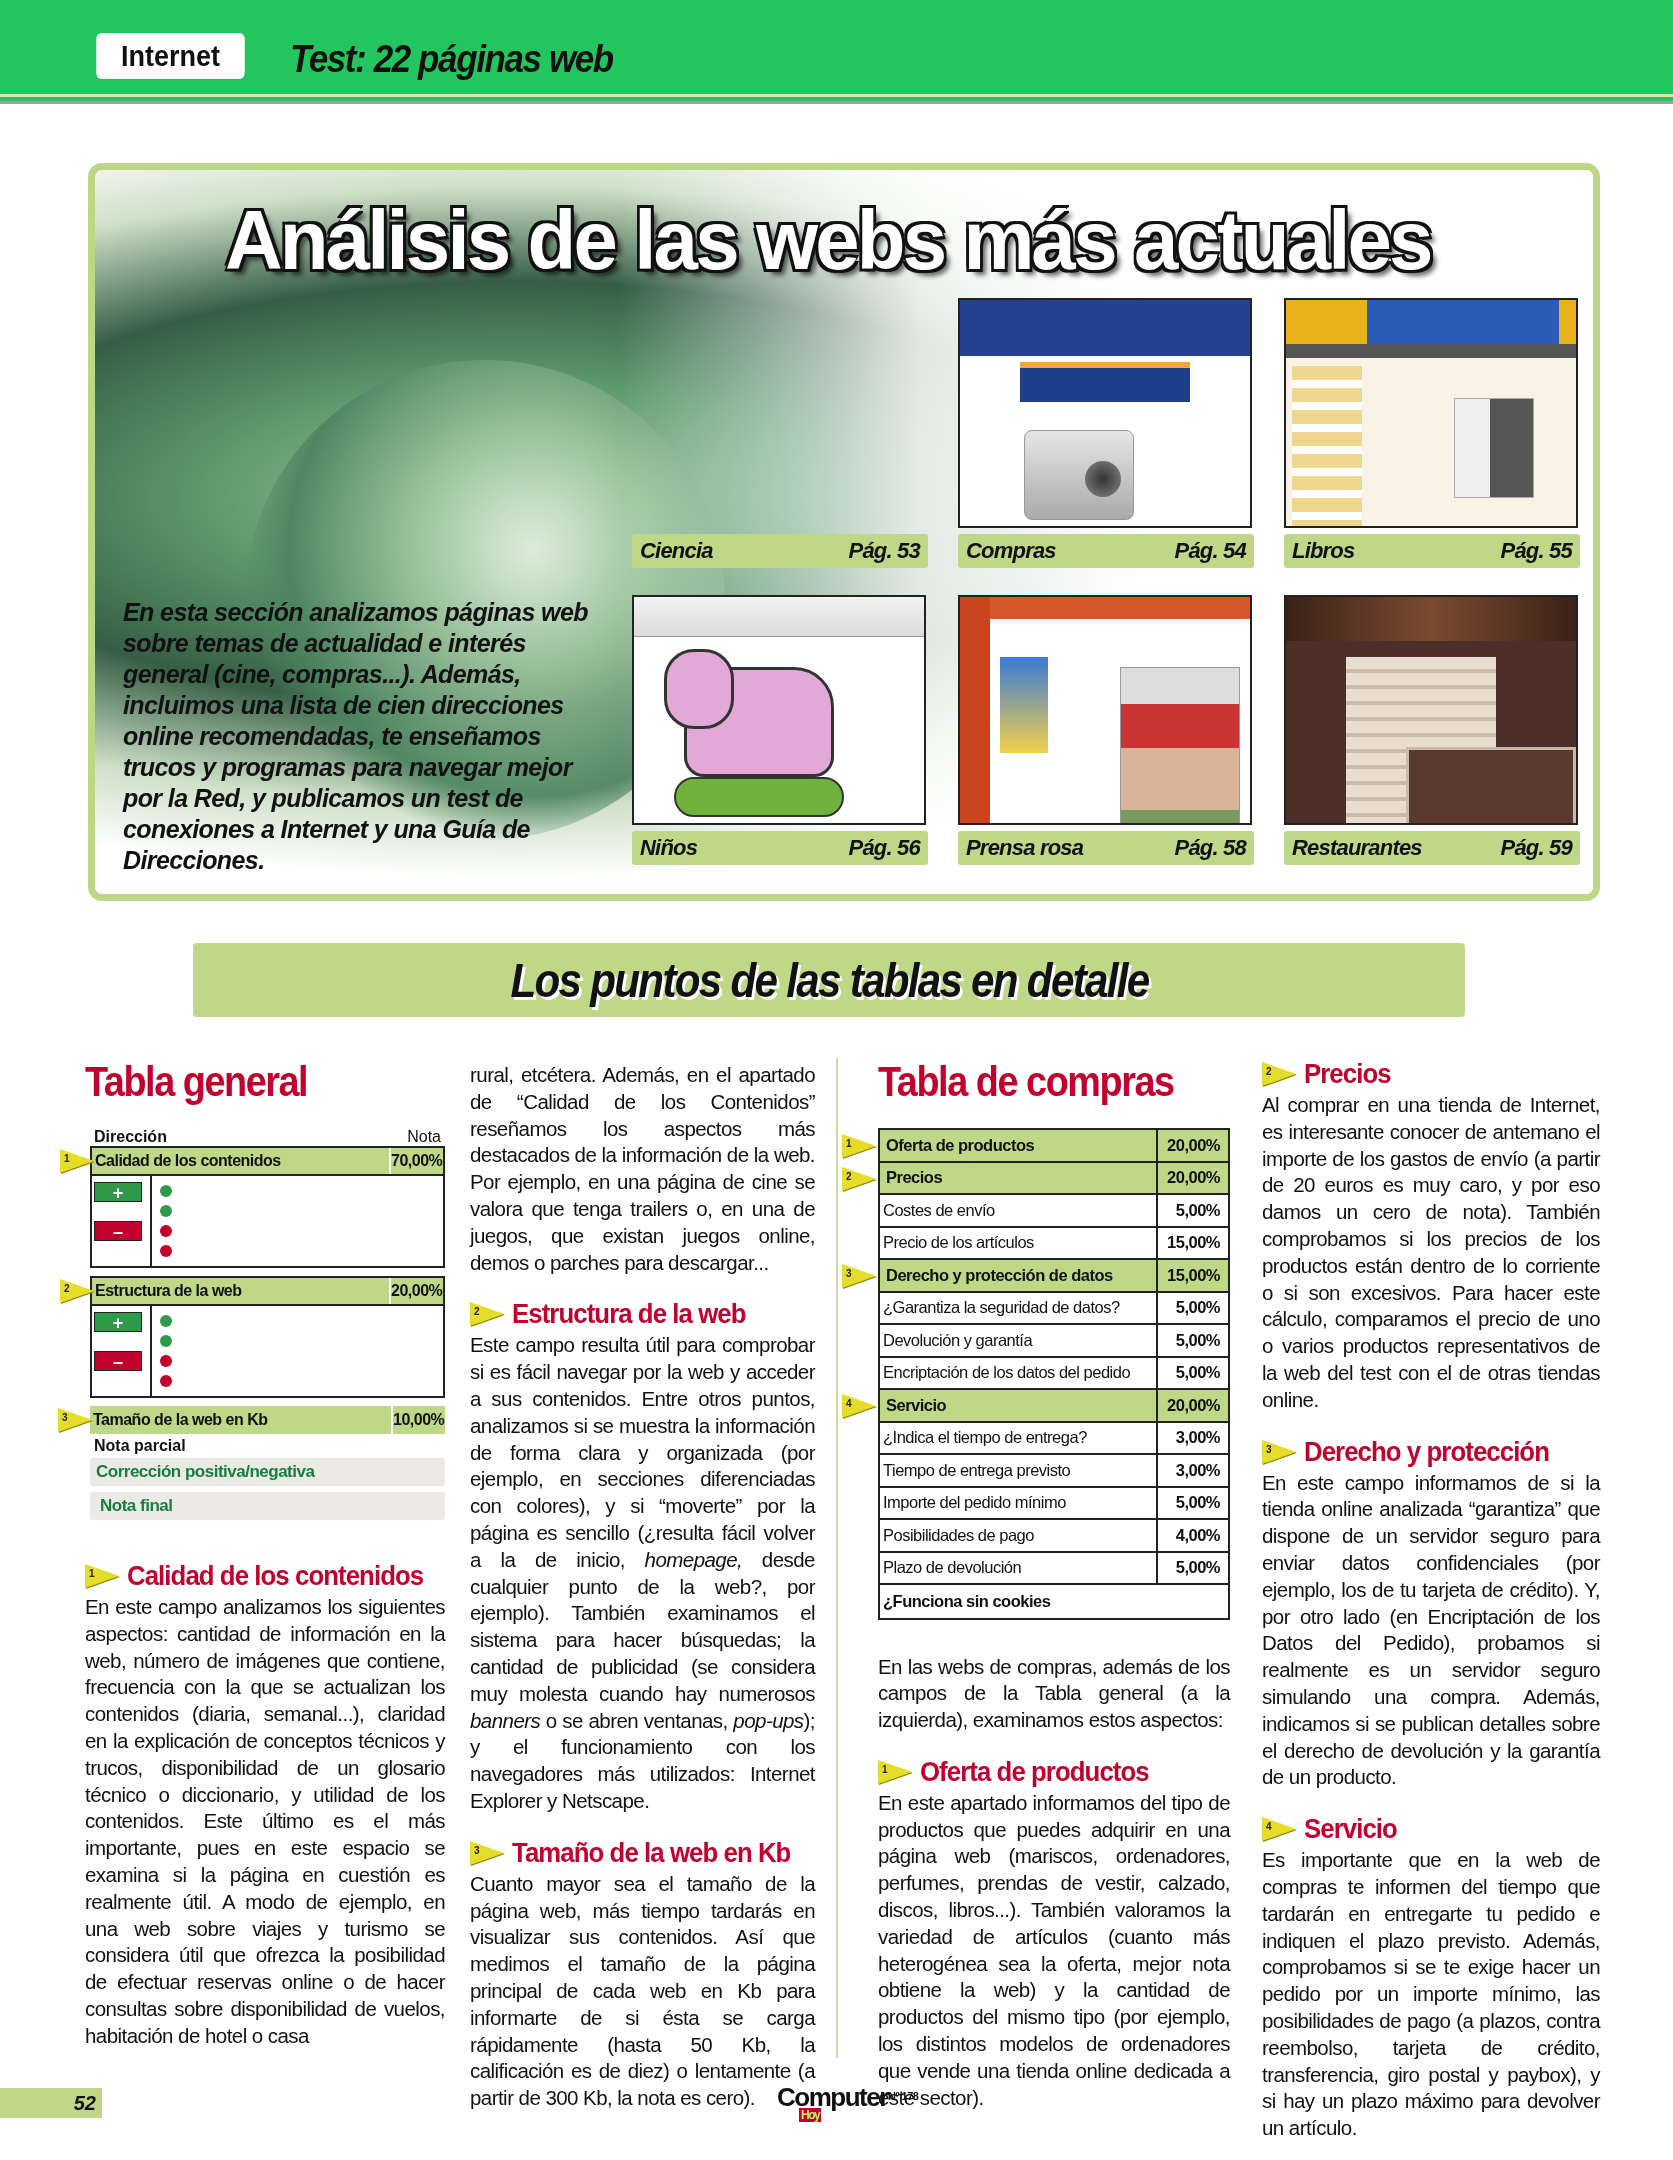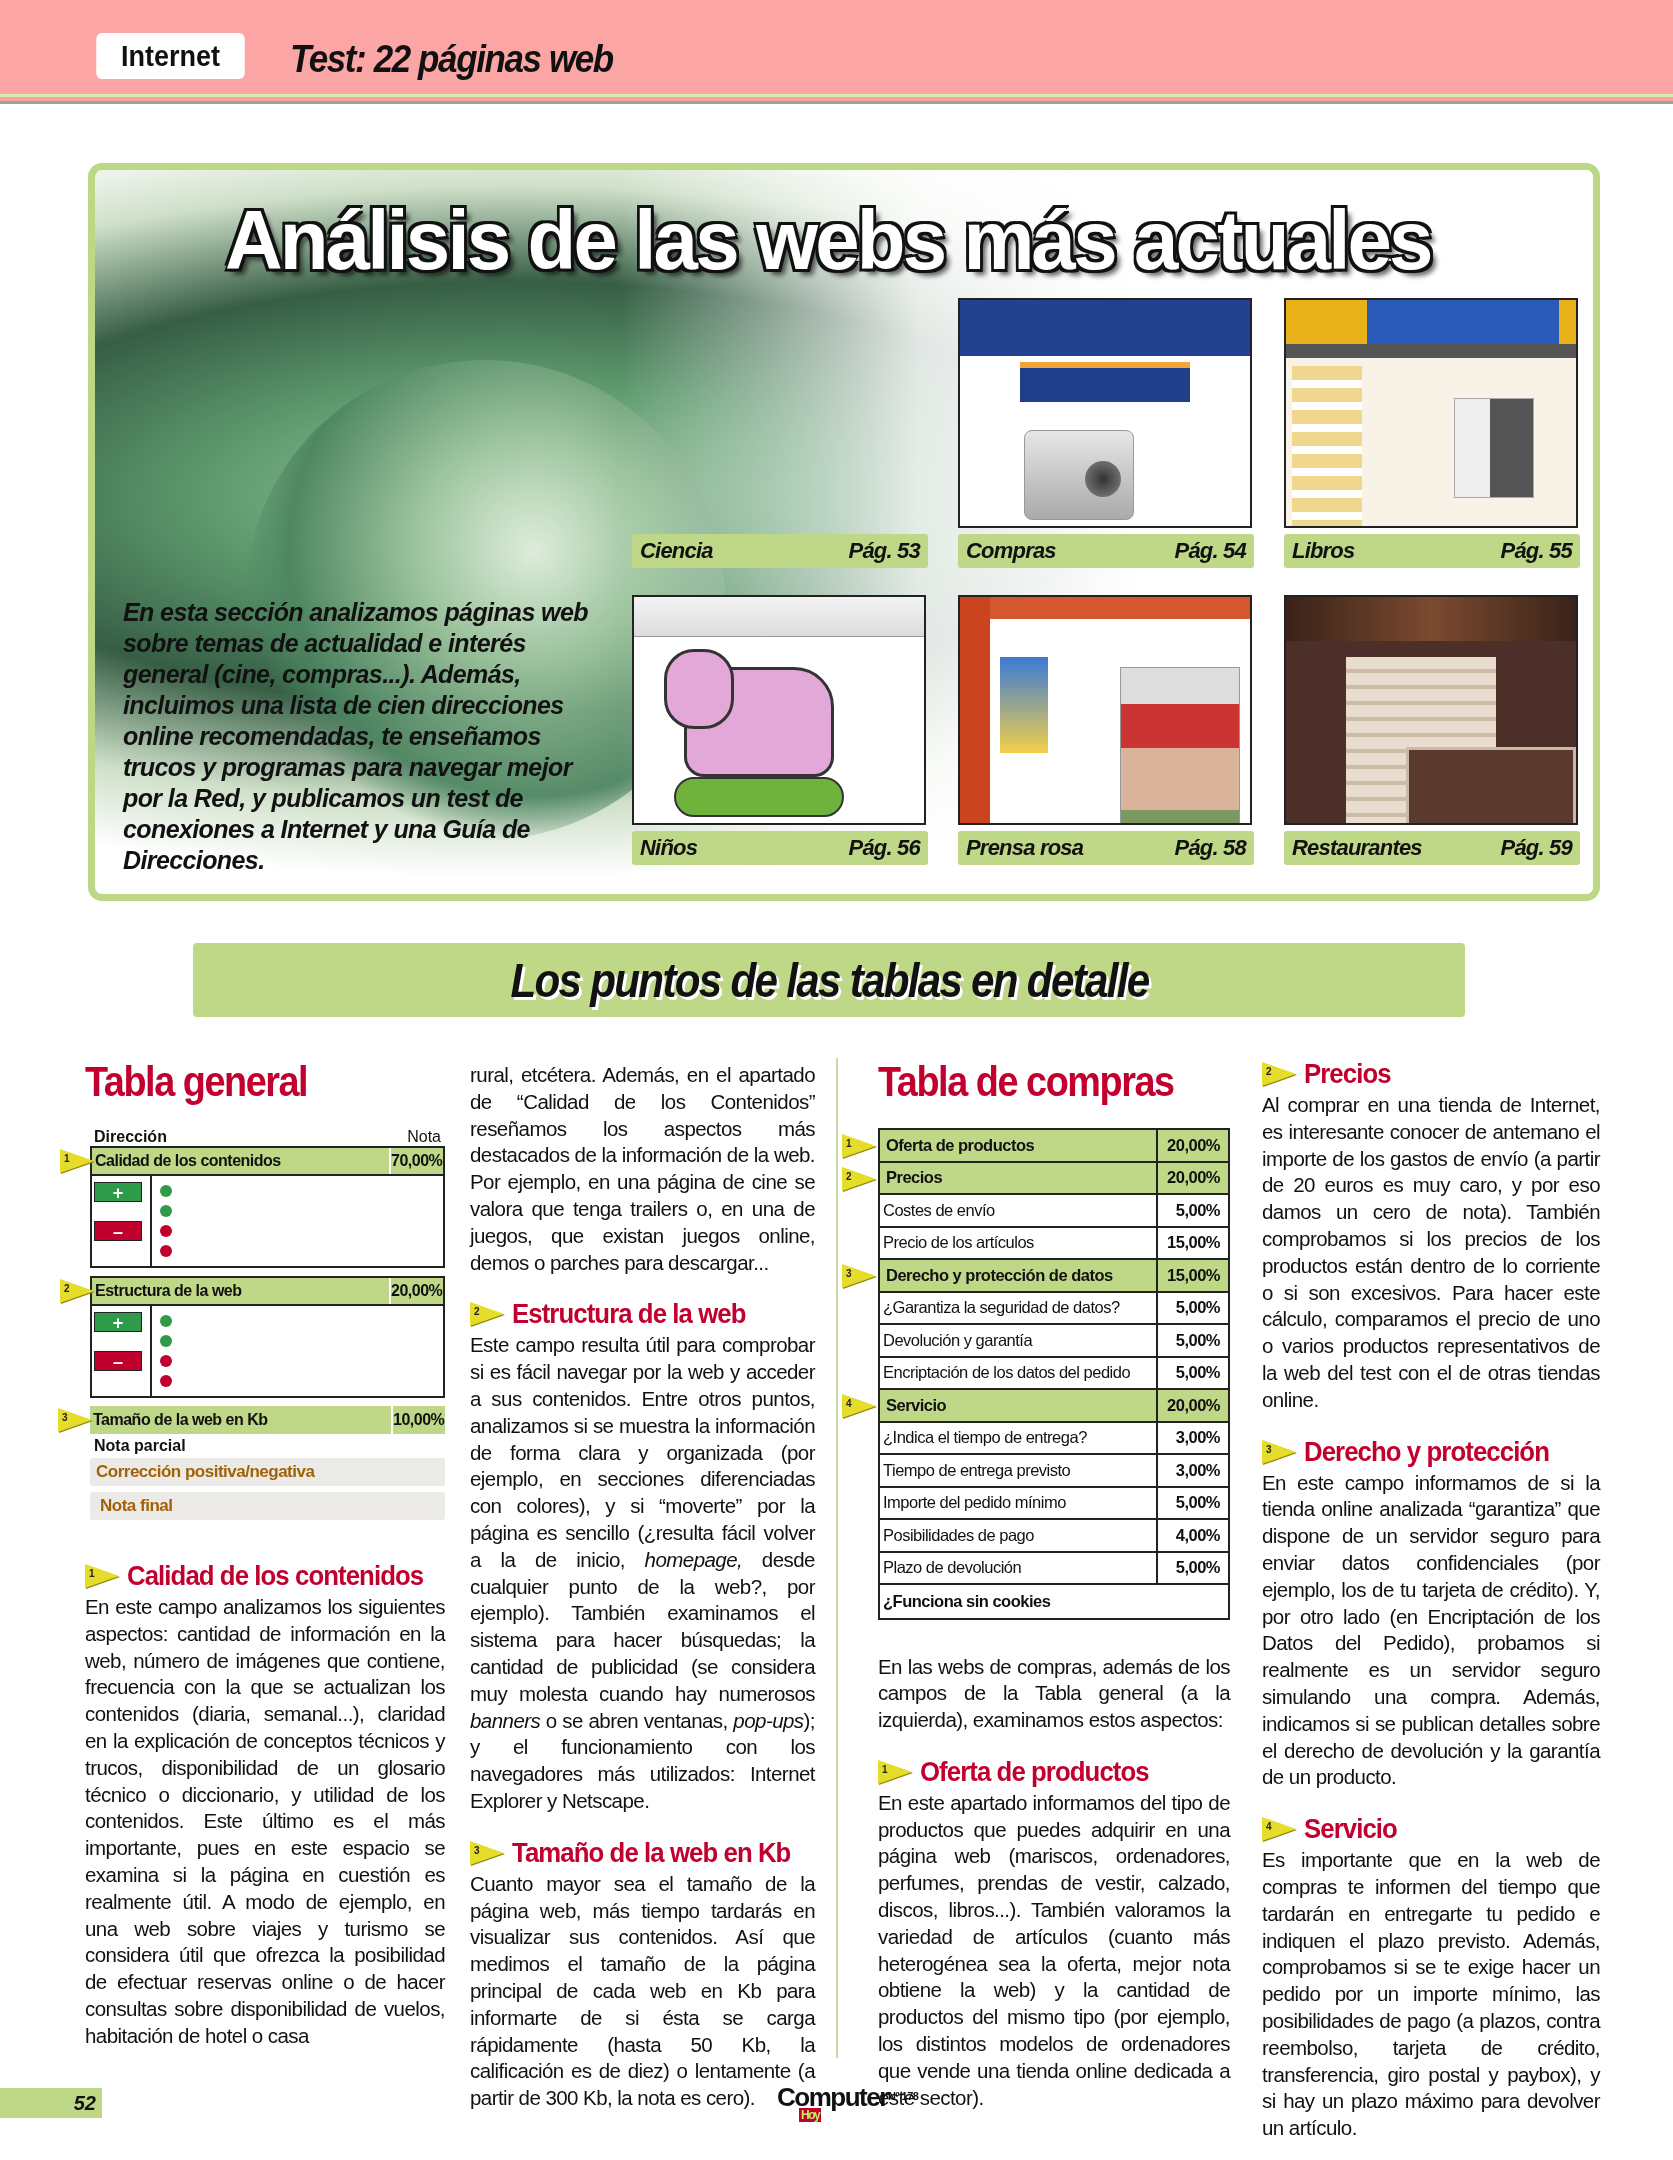--- a/index.html
+++ b/index.html
@@ -1,20 +1,20 @@
 <!DOCTYPE html>
 <html><head>
 <meta charset="utf-8">
 <style>
   * { box-sizing: border-box; margin: 0; padding: 0; }
   html, body { width: 1673px; height: 2160px; background: #ffffff; overflow: hidden; }
   body { position: relative; font-family: "Liberation Sans", sans-serif; color: #111; }
 
   
-  .topbar { position: absolute; left: 0; top: 0; width: 1673px; height: 104px; background: #fca5a5; border-bottom: 3px solid #a0a0a0; }
+  .topbar { position: absolute; left: 0; top: 0; width: 1673px; height: 104px; background: #22c55e; border-bottom: 3px solid #a0a0a0; }
   .topbar::after { content: ""; position: absolute; left: 0; right: 0; bottom: 4px; height: 3px; background: #d7ebb0; }
   .section-tag { position: absolute; left: 88px; top: 33px; width: 165px; height: 46px; background: #fff; border-radius: 6px; font-weight: 700; font-size: 30px; display: flex; align-items: center; justify-content: center; transform: scaleX(0.9); }
   .top-title { position: absolute; left: 290px; top: 38px; font-weight: 700; font-style: italic; font-size: 38px; letter-spacing: -1.5px; transform: scaleX(0.92); transform-origin: left; }
 
   
   .hero { position: absolute; left: 88px; top: 163px; width: 1512px; height: 738px; border: 7px solid #bcd887; border-radius: 14px; overflow: hidden;
           background: radial-gradient(ellipse at 28% 45%, #9fc8a4 0%, #5e9a6e 20%, #365e45 38%, #cfe0c9 55%, #ffffff 68%); }
   .hero .globe { position: absolute; left: 150px; top: 190px; width: 480px; height: 480px; border-radius: 50%;
           background: radial-gradient(circle at 60% 40%, #e8f3e3 0%, #9cc49d 30%, #4c8460 60%, rgba(60,110,80,0) 72%); opacity: 0.9; }
   .hero .fade { position: absolute; left: 0; top: 0; width: 100%; height: 100%; background: linear-gradient(90deg, rgba(255,255,255,0) 0%, rgba(255,255,255,0) 35%, rgba(255,255,255,0.85) 55%, #fff 70%); }
@@ -92,21 +92,21 @@
   .tg-box { display:flex; border: 2px solid #222; height: 94px; margin-bottom: 8px; }
   .tg-box .left { width: 60px; border-right: 2px solid #222; position: relative; }
   .pm { position:absolute; left: 2px; width: 48px; height: 20px; color: #fff; font-weight: 700; font-size: 18px; text-align:center; line-height: 20px; border: 1px solid #222; }
   .pm.plus { top: 6px; background: #2e9a4a; }
   .pm.minus { top: 45px; background: #c1002e; }
   .tg-box .dots { padding: 9px 0 0 8px; }
   .dot { width: 12px; height: 12px; border-radius: 50%; margin-bottom: 8px; }
   .dot.g { background: #2e9a4a; } .dot.r { background: #c1002e; }
   .tg-marker { position: absolute; left: -32px; }
   .tg-partial { font-weight: 700; font-size: 16px; padding-left: 4px; height: 24px; line-height: 24px; }
-  .tg-corr { height: 28px; background: #eceae6; border-radius: 3px; margin-bottom: 6px; color: #a16207; font-weight: 700; font-size: 17px; line-height: 28px; padding-left: 6px; letter-spacing: -0.5px; }
+  .tg-corr { height: 28px; background: #eceae6; border-radius: 3px; margin-bottom: 6px; color: #15803d; font-weight: 700; font-size: 17px; line-height: 28px; padding-left: 6px; letter-spacing: -0.5px; }
 
   
   .tc { margin-top: 22px; margin-left: 28px; border: 2px solid #222; width: 352px; position: relative; }
   .tc-row { display:flex; height: 32.5px; border-bottom: 2px solid #222; font-size: 16.5px; align-items: center; letter-spacing: -0.5px; position: relative; }
   .tc-row:last-child { border-bottom: 0; }
   .tc-row .name { flex: 1; padding-left: 3px; height: 100%; display:flex; align-items:center; border-right: 2px solid #222; }
   .tc-row .val { width: 70px; text-align: right; padding-right: 8px; font-weight: 700; }
   .tc-row.main { background: #bed887; font-weight: 700; }
   .tc-row.main .name { padding-left: 6px; }
   .tc-row.noval .name { border-right: 0; font-weight: 700; }

